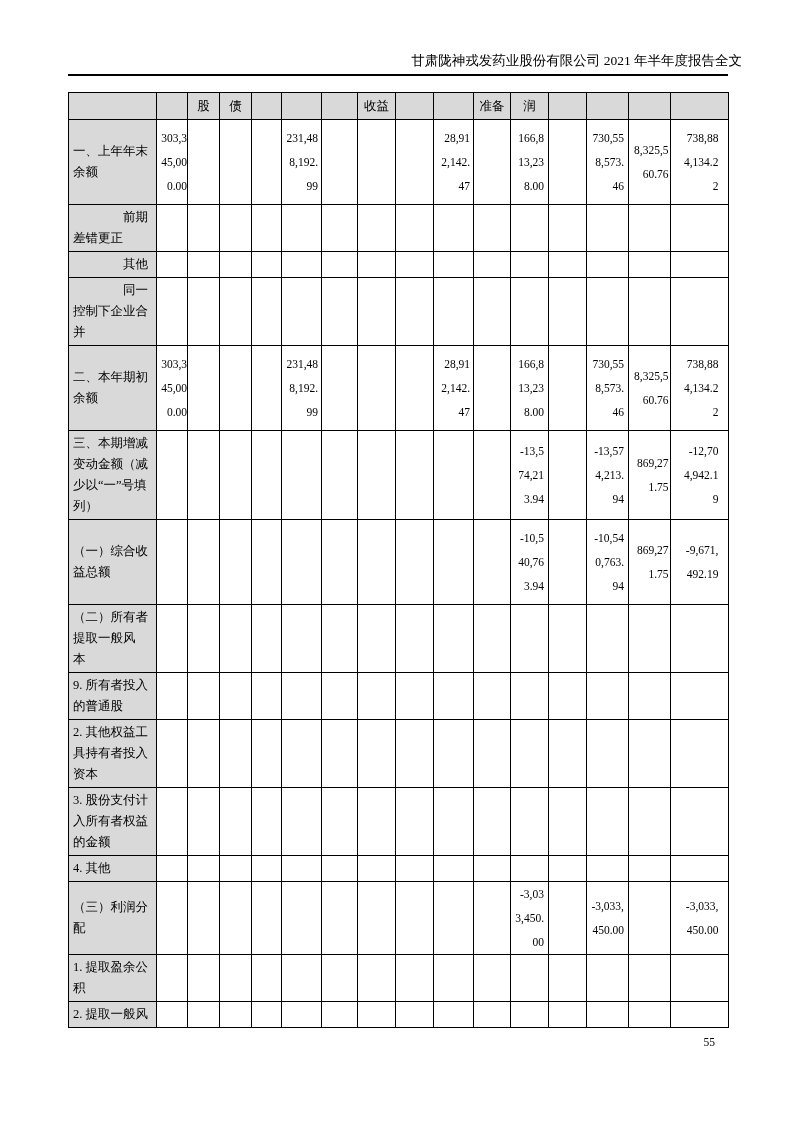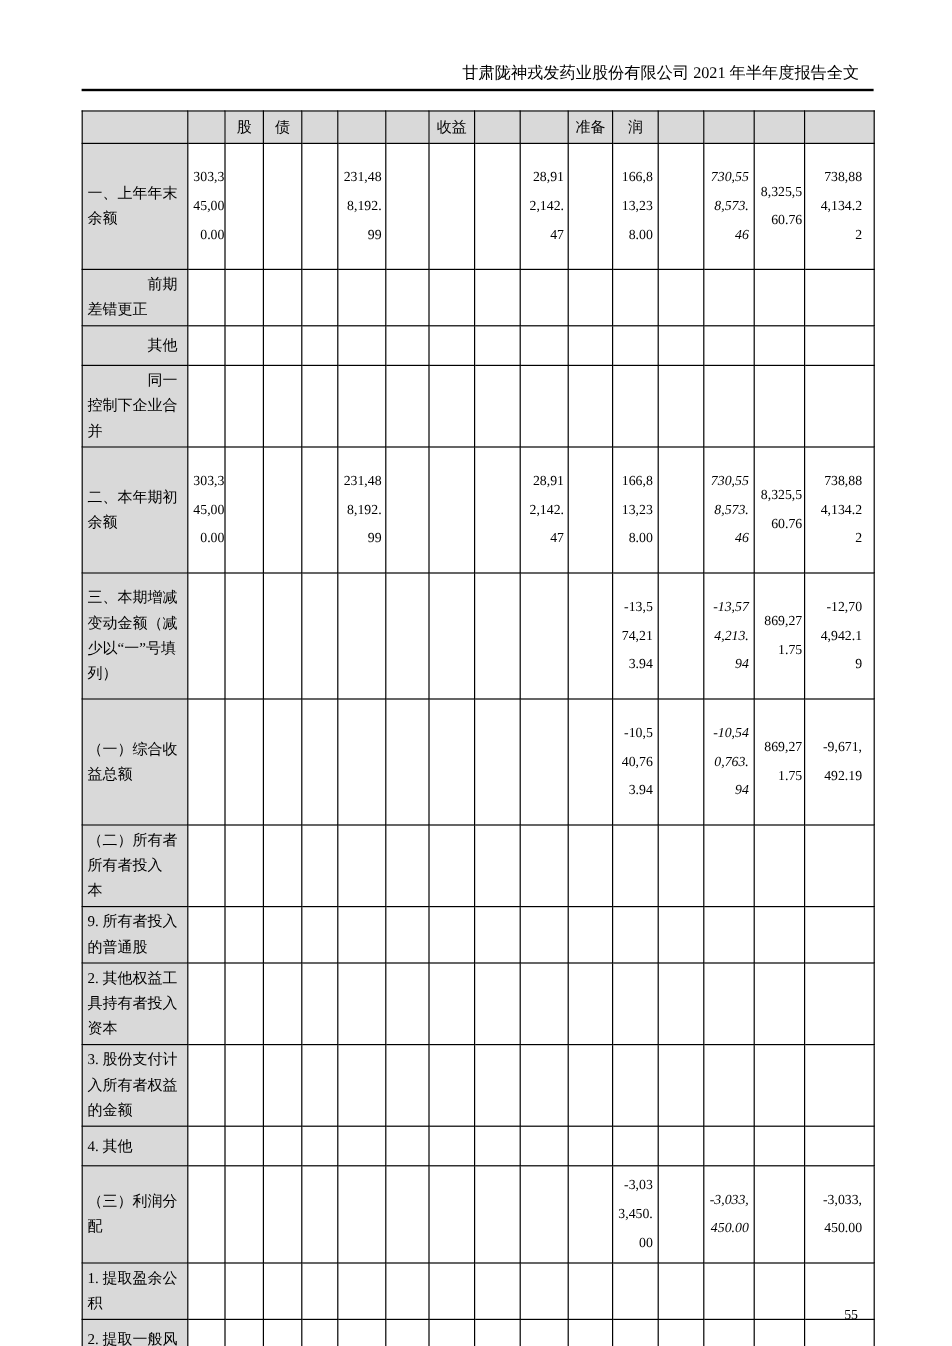--- a/index.html
+++ b/index.html
@@ -1,33 +1,33 @@
 <!DOCTYPE html>
 <html><head>
 <meta charset="utf-8">
 <style>
   html,body{margin:0;padding:0;}
   body{width:793px;height:1122px;background:#ffffff;position:relative;overflow:hidden;
        font-family:"Liberation Serif","DejaVu Serif",serif;color:#000;}
-  .doc-header{position:absolute;top:52px;left:56px;width:660px;text-align:right;
+  .doc-header{position:absolute;top:52px;left:82px;width:660px;text-align:right;
               font-size:13.5px;line-height:18px;}
   .header-rule{position:absolute;top:74px;left:68px;width:660px;height:2px;background:#000;}
   table.equity{position:absolute;top:92px;left:68px;width:660px;border-collapse:collapse;
                table-layout:fixed;border:1.5px solid #000;}
   td{border:1px solid #000;vertical-align:middle;box-sizing:border-box;overflow:hidden;}
   td.hd{background:#d9d9d9;text-align:center;font-size:12.5px;height:27px;padding:0;line-height:14px;}
   td.lbl{background:#d9d9d9;font-size:12.5px;line-height:21px;padding:2px 2px 2px 4px;
          white-space:pre-line;text-align:left;font-family:Liberation Serif, serif;}
   td.num{font-size:11.5px;line-height:24px;text-align:right;word-break:break-all;padding:0;}
   td.num.c6,td.num.c10{padding:0 3px;font-family:Liberation Serif, serif;}
   td.num.c12{padding:0 4px;}
-  td.num.c14{padding:16px 4px;font-style:italic;}
+  td.num.c14{padding:6px 4px;}
   td.num.c15{padding:0 1.5px;}
   td.num.c16{padding:0 9.6px;}
-  .page-number{position:absolute;top:1090px;right:78px;font-size:11.5px;}
+  .page-number{position:absolute;top:1036px;right:78px;font-size:11.5px;}
 </style>
 </head>
 <body>
 
 <div class="page">
   <div class="doc-header">甘肃陇神戎发药业股份有限公司 2021 年半年度报告全文</div>
   <div class="header-rule"></div>
 
   <table class="equity">
     <colgroup>
@@ -197,21 +197,21 @@
           <td class="num c10"></td>
           <td class="num c11"></td>
           <td class="num c12">-10,540,763.94</td>
           <td class="num c13"></td>
           <td class="num c14">-10,540,763.94</td>
           <td class="num c15">869,271.75</td>
           <td class="num c16">-9,671,492.19</td>
         </tr>
         <tr>
           <td class="lbl c1">（二）所有者
-所有者投入
+提取一般风
 本</td>
           <td class="num c2"></td>
           <td class="num c3"></td>
           <td class="num c4"></td>
           <td class="num c5"></td>
           <td class="num c6"></td>
           <td class="num c7"></td>
           <td class="num c8"></td>
           <td class="num c9"></td>
           <td class="num c10"></td>

